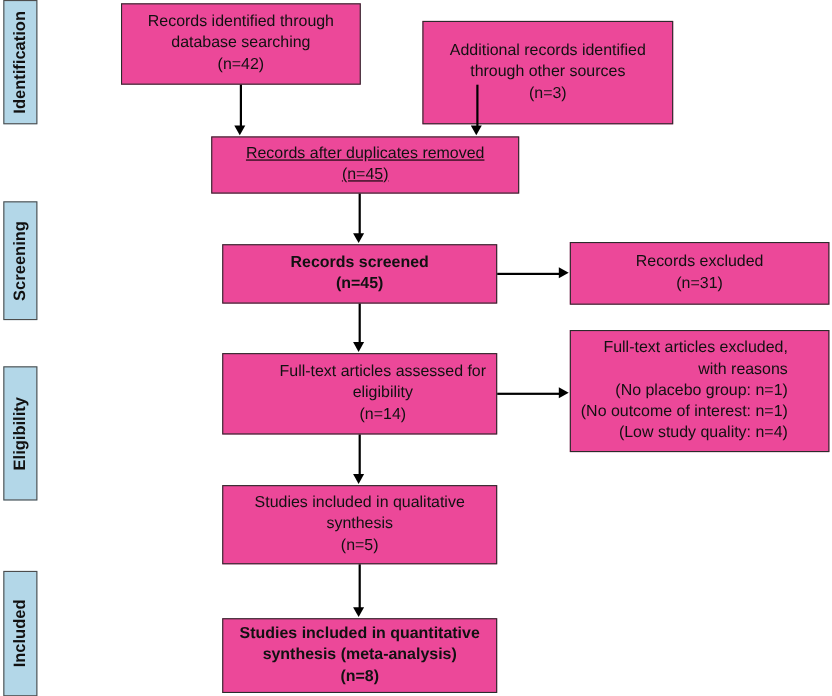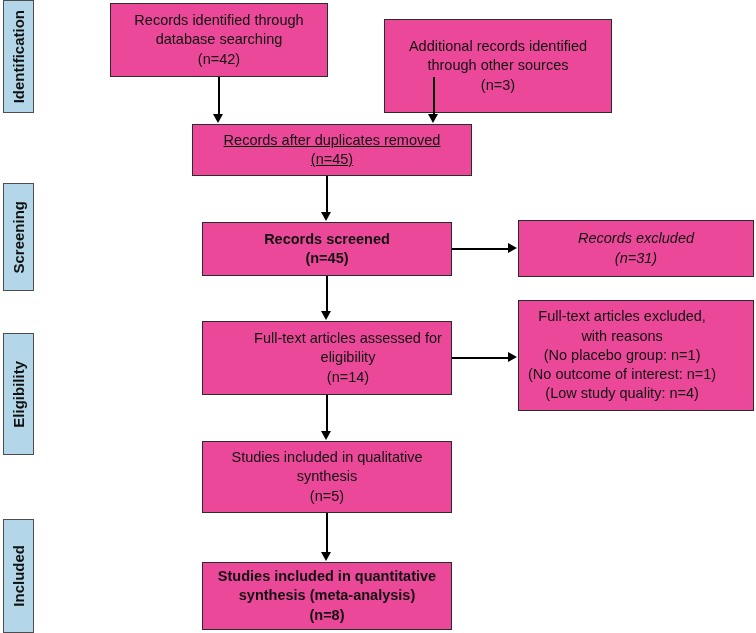--- a/index.html
+++ b/index.html
@@ -54,21 +54,21 @@
     line-height: 1.33;
     text-align: center;
     white-space: pre-line;
   }
   .flow-box.align-left {
     align-items: center;
     justify-content: flex-start;
     padding-left: 9px;
   }
   .flow-box.align-left .box-text {
-    text-align: center;
+    text-align: right;
   }
 
   
   .conn {
     position: absolute;
     background: #000000;
   }
   .conn-v { width: 1.6px; }
   .conn-h { height: 1.6px; }
 
@@ -137,21 +137,21 @@
   <div class="arrow-down" style="left:321px; top:212px;"></div>
 
   <div class="flow-box" style="left:202px; top:222px; width:250px; height:54px;font-weight:bold;">
     <span class="box-text">Records screened
 (n=45)</span>
   </div>
 
   <div class="conn conn-h" style="left:452px; top:248px; width:57px;"></div>
   <div class="arrow-right" style="left:508px; top:243px;"></div>
 
-  <div class="flow-box" style="left:518px; top:220px; width:236px; height:57px;font-style:italic;">
+  <div class="flow-box" style="left:518px; top:220px; width:236px; height:57px;">
     <span class="box-text">Records excluded
 (n=31)</span>
   </div>
 
   <div class="conn conn-v" style="left:326px; top:276px; height:36px;"></div>
   <div class="arrow-down" style="left:321px; top:311px;"></div>
 
   <div class="flow-box" style="left:202px; top:321px; width:250px; height:74px;padding-left:48px;">
     <span class="box-text">Full-text articles assessed for
 eligibility

